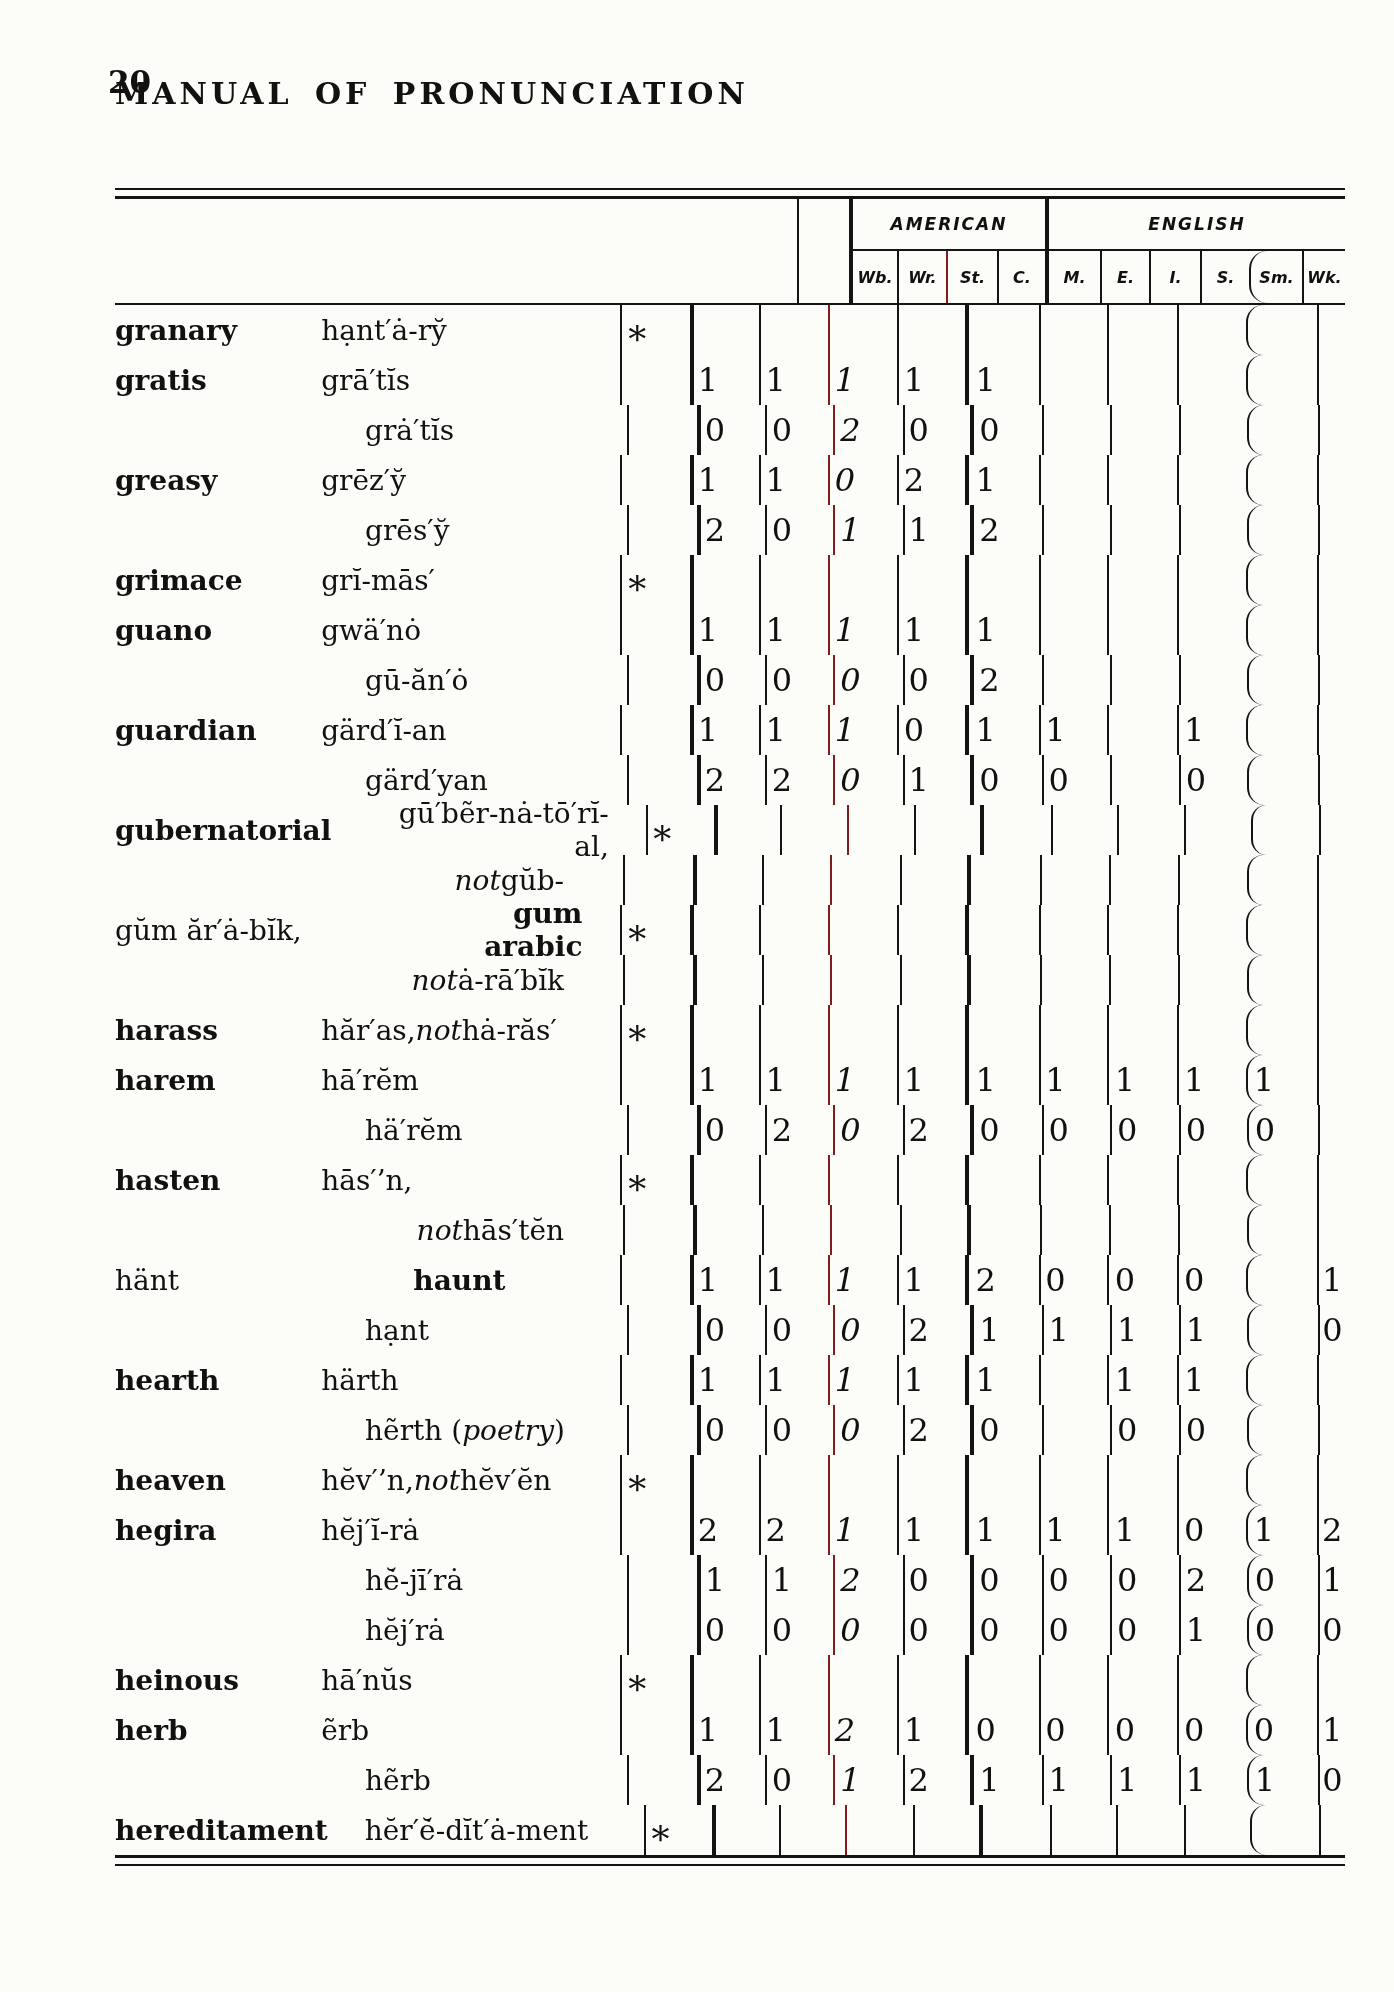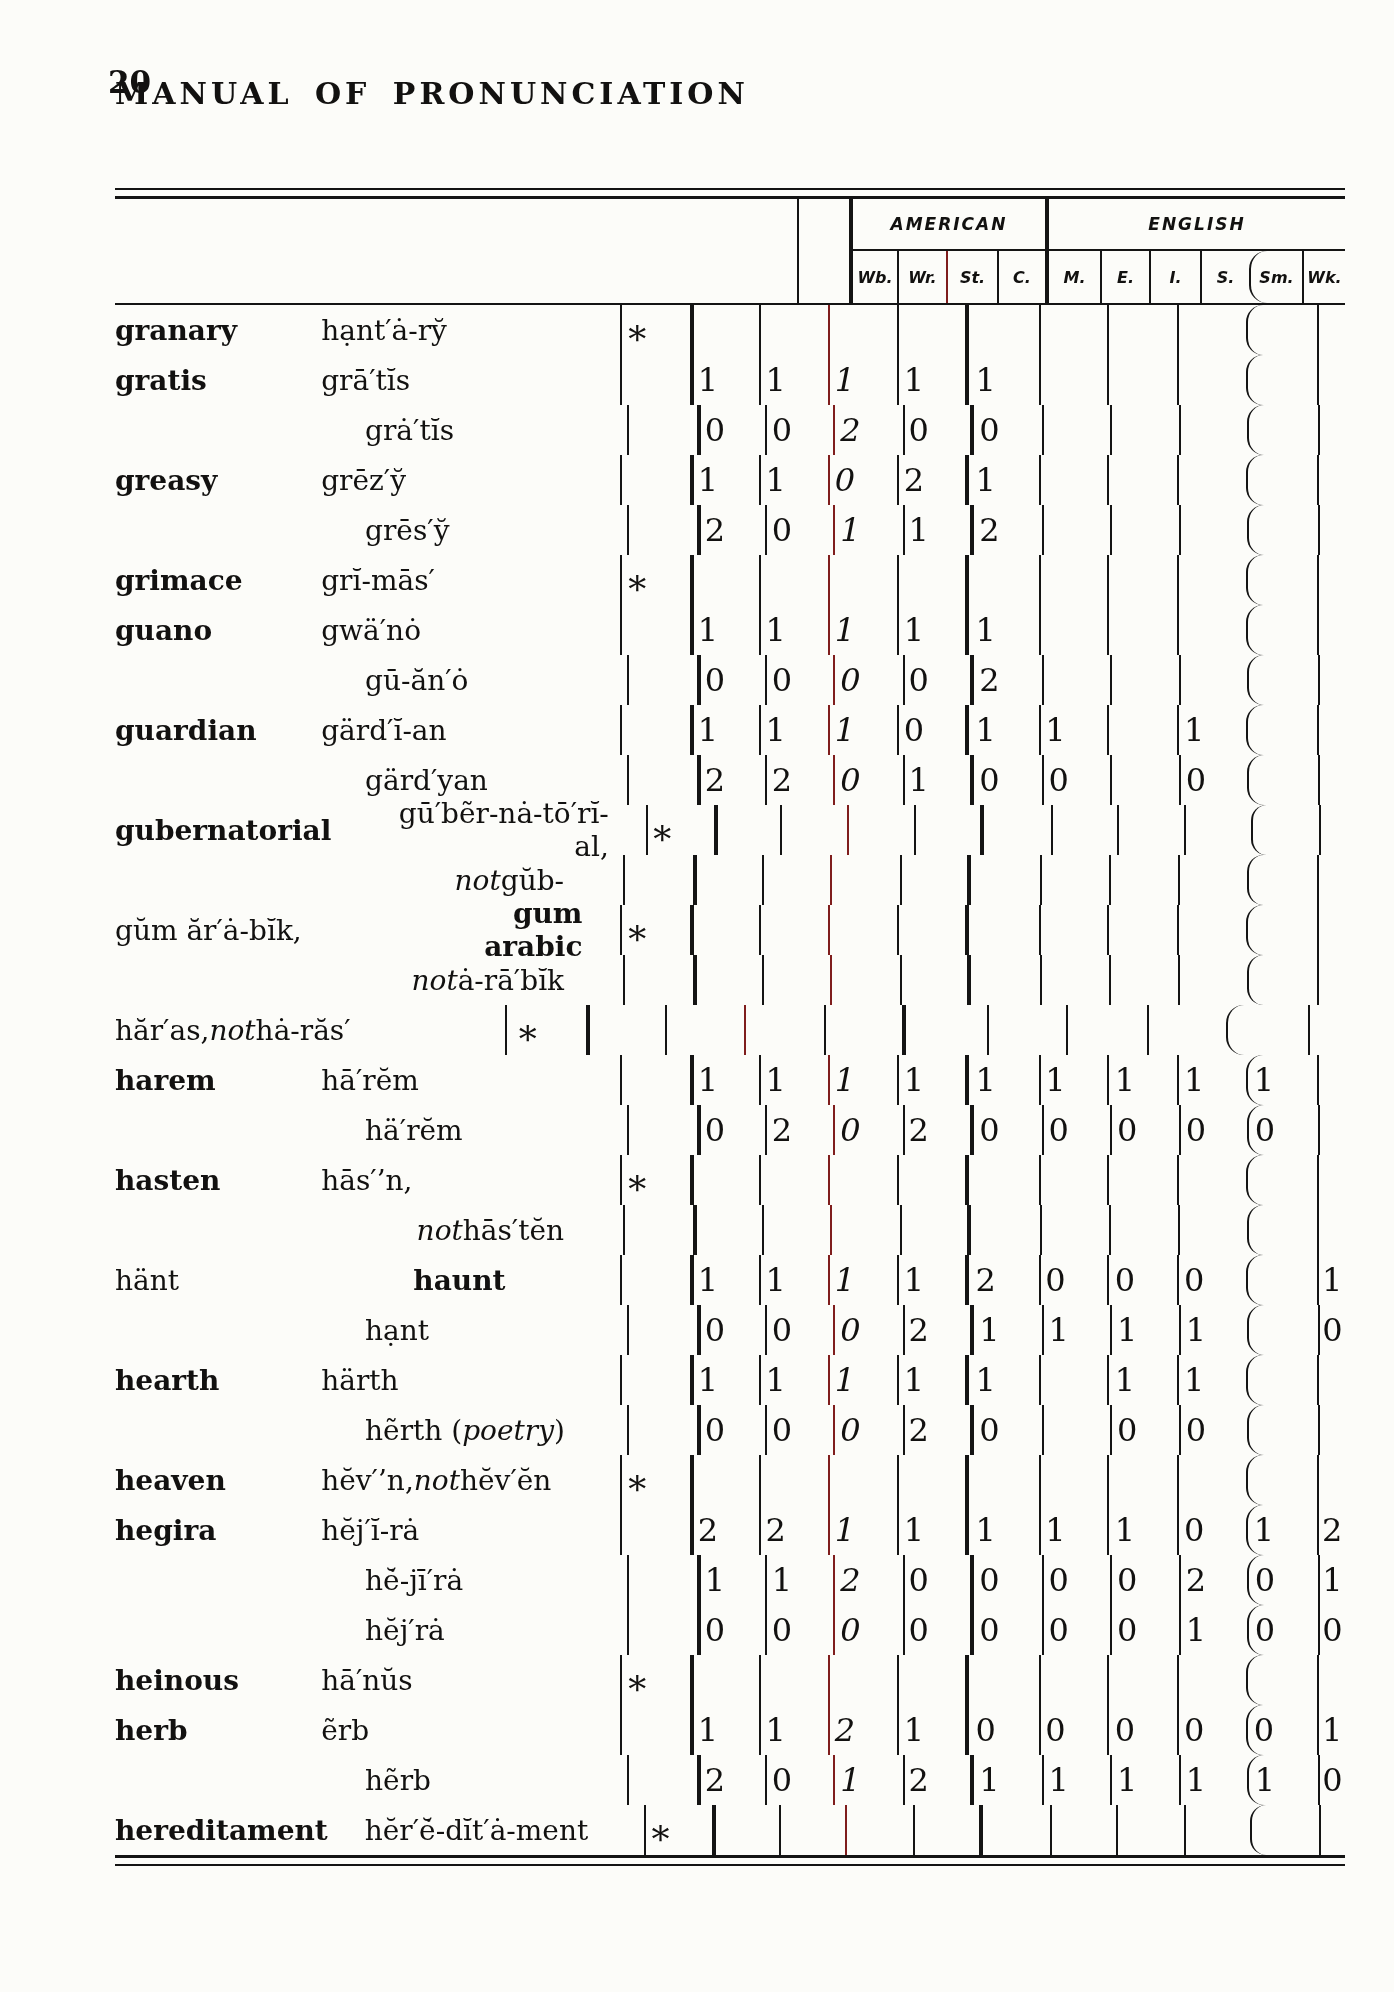--- a/index.html
+++ b/index.html
@@ -331,20 +331,21 @@
     <div class="cell num w-st"></div>
     <div class="cell num w-c"></div>
     <div class="cell num w-m"></div>
     <div class="cell num w-e"></div>
     <div class="cell num w-i"></div>
     <div class="cell num w-s"></div>
     <div class="cell num w-sm"></div>
     <div class="cell num w-wk"></div>
   </div>
       <div class="row">
+    <div class="cell word">harass</div>
     <div class="cell pron">hăr′as, <i>not</i> hȧ-răs′</div>
     <div class="cell star">
           <span>*</span>
         </div>
     <div class="cell num w-wb"></div>
     <div class="cell num w-wr"></div>
     <div class="cell num w-st"></div>
     <div class="cell num w-c"></div>
     <div class="cell num w-m"></div>
     <div class="cell num w-e"></div>

